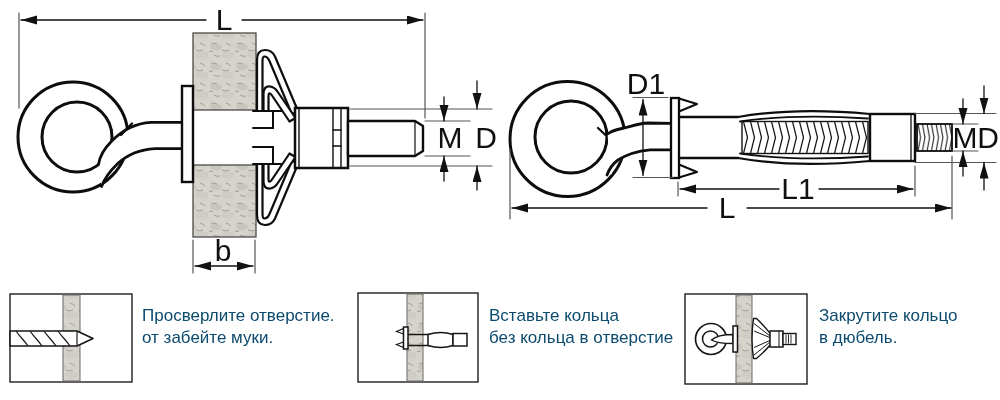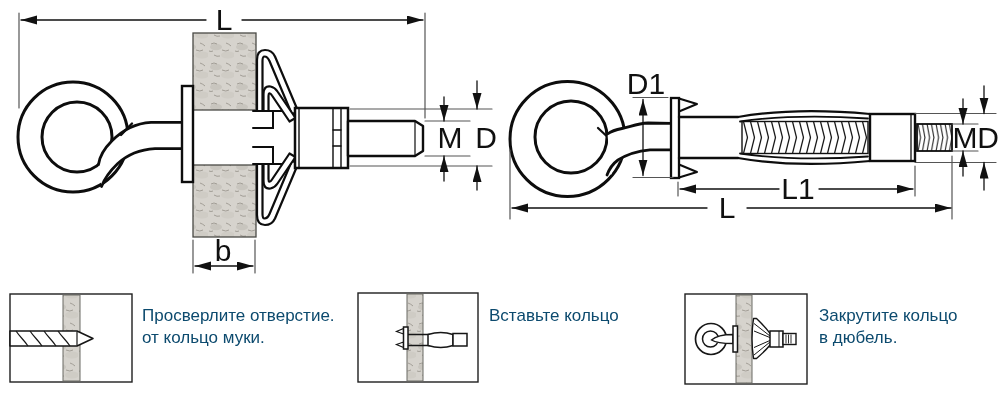--- a/index.html
+++ b/index.html
@@ -199,22 +199,23 @@
       <rect x="770" y="331" width="13" height="16" fill="#fff" stroke="#161616" stroke-width="1.5"></rect>
       <path d="M779,331 L779,347" stroke="#161616" stroke-width="1"></path>
       <rect x="783" y="333.5" width="13" height="11" fill="#fff" stroke="#161616" stroke-width="1.4"></rect>
       <path d="M786,334.5 L786,343.5 M788.5,334.5 L788.5,343.5 M791,334.5 L791,343.5" stroke="#161616" stroke-width="0.9"></path>
     </g>
   </g>
 </svg>
 
 <div class="step-text" style="left:142px;top:305px;">
   <div>Просверлите отверстие.</div>
-  <div>от кольцо муки.</div>
+  <div>от забейте муки.</div>
 </div>
 <div class="step-text" style="left:489px;top:305px;">
-  <div>Вставьте кольцо</div>
+  <div>Вставьте кольца</div>
+  <div>без кольца в отверстие</div>
 </div>
 <div class="step-text" style="left:819px;top:305px;">
   <div>Закрутите кольцо</div>
   <div>в дюбель.</div>
 </div>
 </div>
 
 </body></html>

